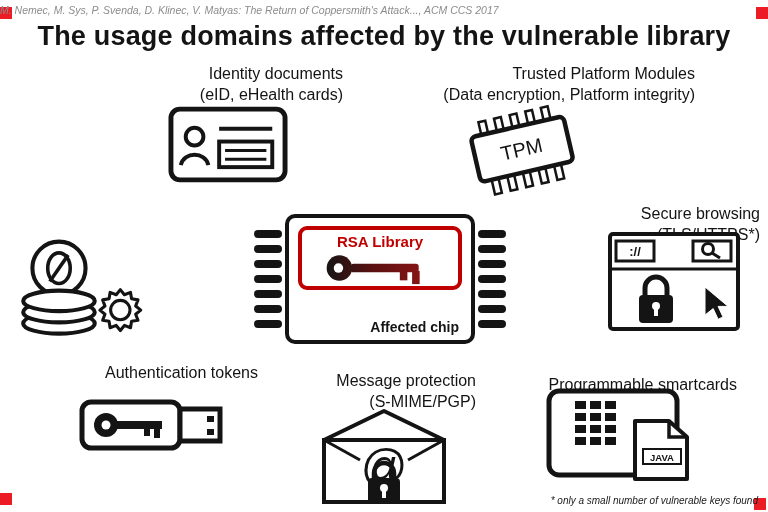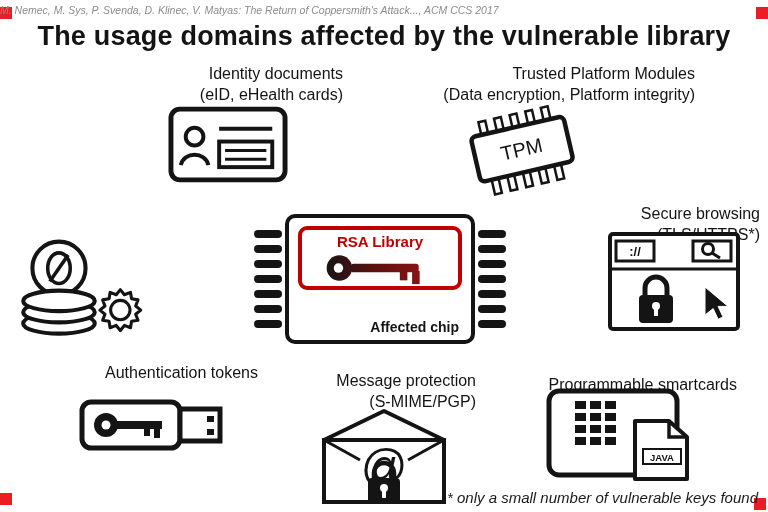--- a/index.html
+++ b/index.html
@@ -11,21 +11,21 @@
   .corner.tl { left:0; top:7px; }
   .corner.tr { right:0; top:7px; }
   .corner.bl { left:0; bottom:7px; }
   .corner.br { right:2px; bottom:2px; }
 
   .citation { position:absolute; top:4px; left:0; right:0; text-align:left;
               font-style:italic; font-size:10.5px; color:#8c8c8c; }
   .title { position:absolute; top:21px; left:0; right:0; text-align:center;
            font-size:27px; font-weight:700; color:#141414; letter-spacing:.2px; }
   .footnote { position:absolute; right:10px; bottom:6px; font-style:italic;
-              font-size:15px; color:#1a1a1a; }
+              font-size:10px; color:#1a1a1a; }
 
   .label { position:absolute; text-align:right; font-size:16px; line-height:21px; color:#141414; }
   .icon { position:absolute; }
   svg { display:block; }
   svg text { font-family:"Liberation Sans", sans-serif; }
 
   
   .chip { position:absolute; left:254px; top:214px; width:252px; height:130px; }
   .pins { position:absolute; top:16px; display:flex; flex-direction:column; gap:7px; }
   .pins.left { left:0; }

